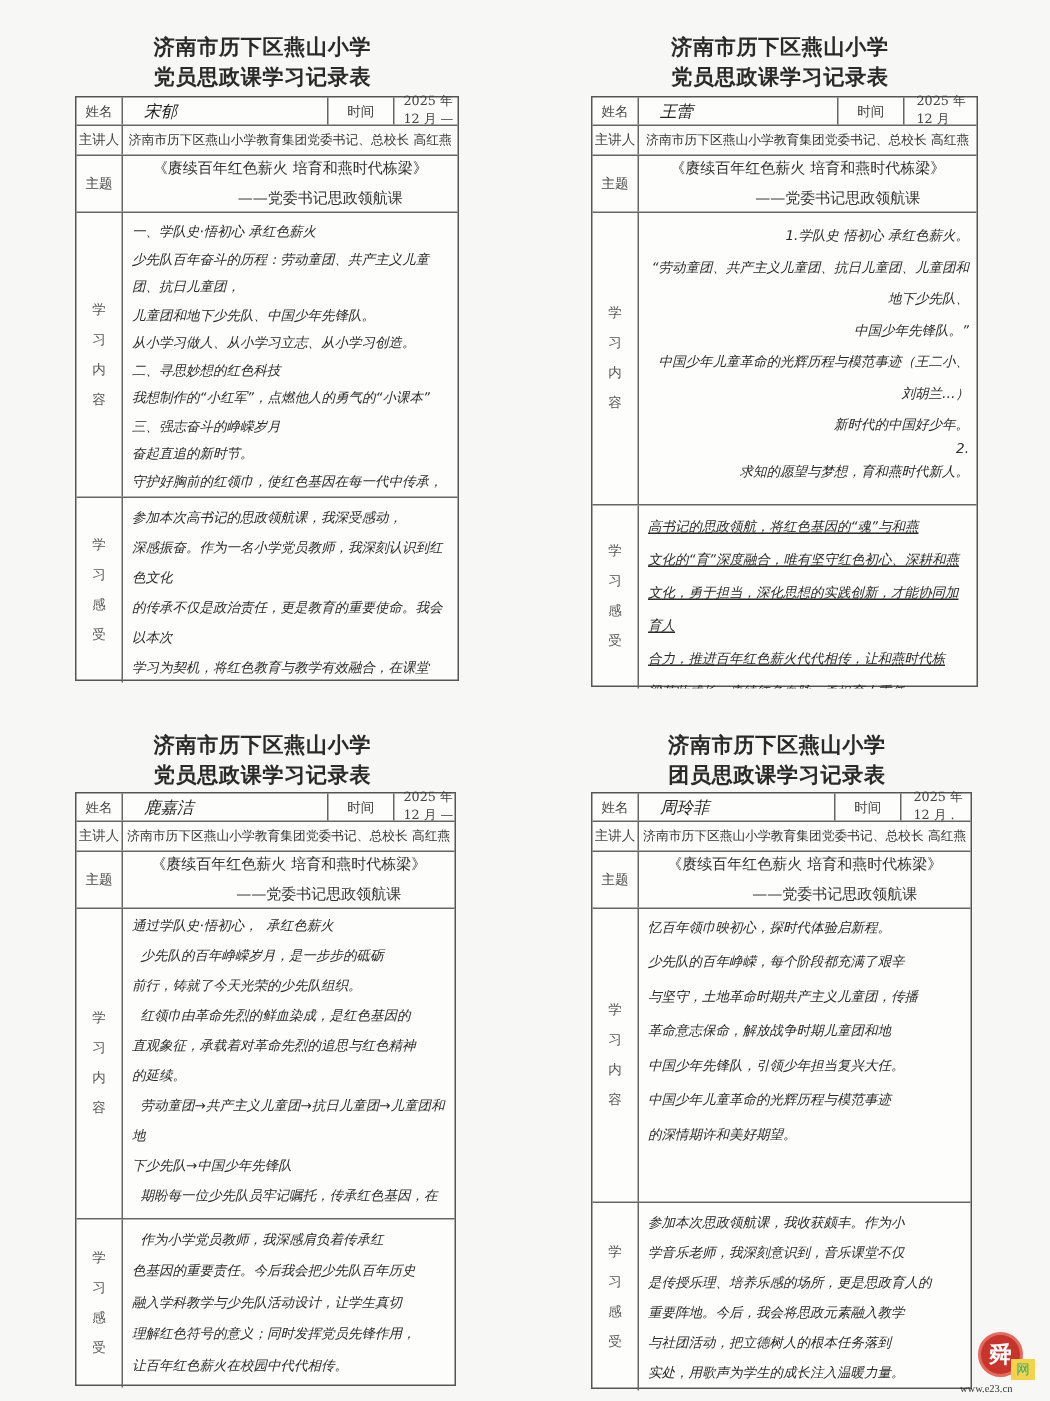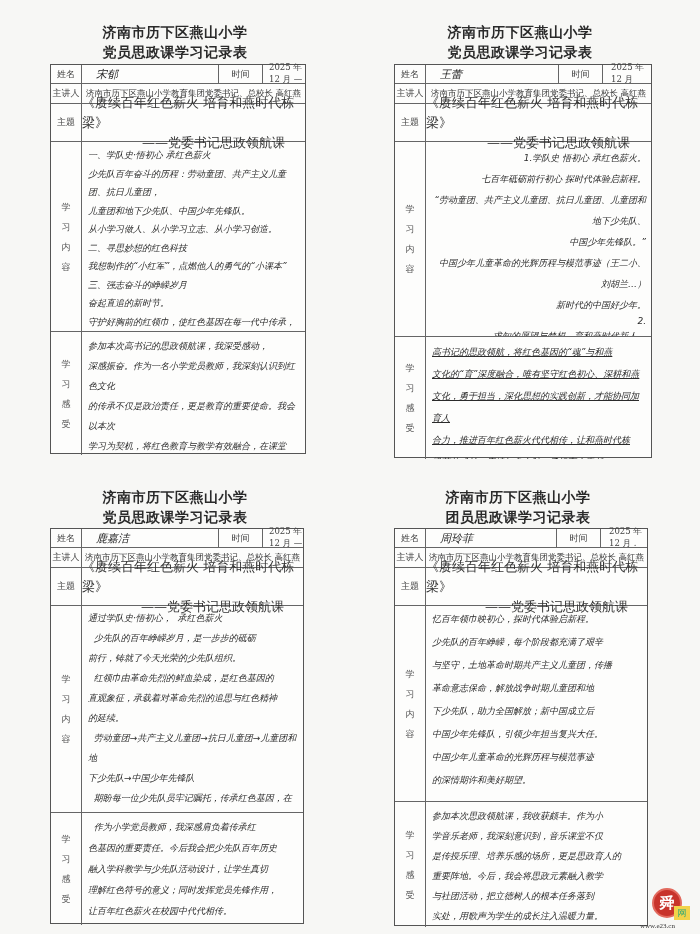--- a/index.html
+++ b/index.html
@@ -13,21 +13,21 @@
     .tbl { position: absolute; border: 1.2px solid #555; background: #fdfdfc; }
     .row { position: absolute; left: 0; right: 0; border-bottom: 1px solid #666; }
     .row:last-child { border-bottom: none; }
     .cell { position: absolute; top: 0; bottom: 0; display: flex; align-items: center; justify-content: center; }
     .lbl { left: 0; border-right: 1px solid #666; font-size: 9px; color: #444; }
     .lbl.vertical { flex-direction: column; font-size: 9px; line-height: 20px; color: #555; }
     .name-val { font-family: "DejaVu Sans", sans-serif; font-style: italic; font-size: 11px; color: #222; justify-content: flex-start; padding-left: 14px; }
     .time-lbl { border-left: 1px solid #666; border-right: 1px solid #666; font-size: 9px; color: #444; }
     .time-val { font-size: 8.5px; color: #444; justify-content: flex-start; padding-left: 12px; }
     .speaker { font-size: 8.5px; color: #333; white-space: nowrap; }
-    .topic { flex-direction: column; font-size: 13px; color: #333; line-height: 20px; }
+    .topic { flex-direction: column; font-size: 10px; color: #333; line-height: 20px; }
     .topic .sub { padding-left: 40px; }
     .hand {
       position: absolute; top: 0; bottom: 0; right: 0; padding: 4px 5px 0 6px;
       font-family: "DejaVu Sans", sans-serif; font-style: italic; font-size: 9px;
       color: #2b2b2b; overflow: hidden; display: block;
     }
     .hand p { white-space: pre-wrap; }
     .stamp {
       position: absolute; left: 652px; top: 888px; width: 30px; height: 30px; border-radius: 50%;
       background: #c8332b; color: #fff; font-size: 15px; font-weight: bold;
@@ -127,21 +127,20 @@
     </div>
     <div class="row" style="top:77px;height:195px;">
       <div class="cell lbl vertical" style="width:31px;">
         <span>学</span>
           <span>习</span>
           <span>内</span>
           <span>容</span>
       </div>
       <div class="hand" style="left:31px;line-height:21px;padding-top:6px;text-align:right;">
         <p>1.学队史 悟初心 承红色薪火。</p>
-          <p>七百年砥砺前行初心 探时代体验启新程。</p>
           <p>“劳动童团、共产主义儿童团、抗日儿童团、儿童团和地下少先队、</p>
           <p>中国少年先锋队。”</p>
           <p>中国少年儿童革命的光辉历程与模范事迹（王二小、刘胡兰…）</p>
           <p>新时代的中国好少年。</p>
           <p style="line-height:10px;">2.</p>
           <p>求知的愿望与梦想，育和燕时代新人。</p>
       </div>
     </div>
     <div class="row" style="top:272px;height:122px;">
       <div class="cell lbl vertical" style="width:31px;">
@@ -246,21 +245,20 @@
         <span>学</span>
           <span>习</span>
           <span>内</span>
           <span>容</span>
       </div>
       <div class="hand" style="left:31px;line-height:23px;padding-top:2px;">
         <p>忆百年领巾映初心，探时代体验启新程。</p>
           <p>少先队的百年峥嵘，每个阶段都充满了艰辛</p>
           <p>与坚守，土地革命时期共产主义儿童团，传播</p>
           <p>革命意志保命，解放战争时期儿童团和地</p>
-          <p>下少先队，助力全国解放；新中国成立后</p>
           <p>中国少年先锋队，引领少年担当复兴大任。</p>
           <p>中国少年儿童革命的光辉历程与模范事迹</p>
           <p>的深情期许和美好期望。</p>
       </div>
     </div>
     <div class="row" style="top:273px;height:125px;">
       <div class="cell lbl vertical" style="width:31px;">
         <span>学</span>
           <span>习</span>
           <span>感</span>

